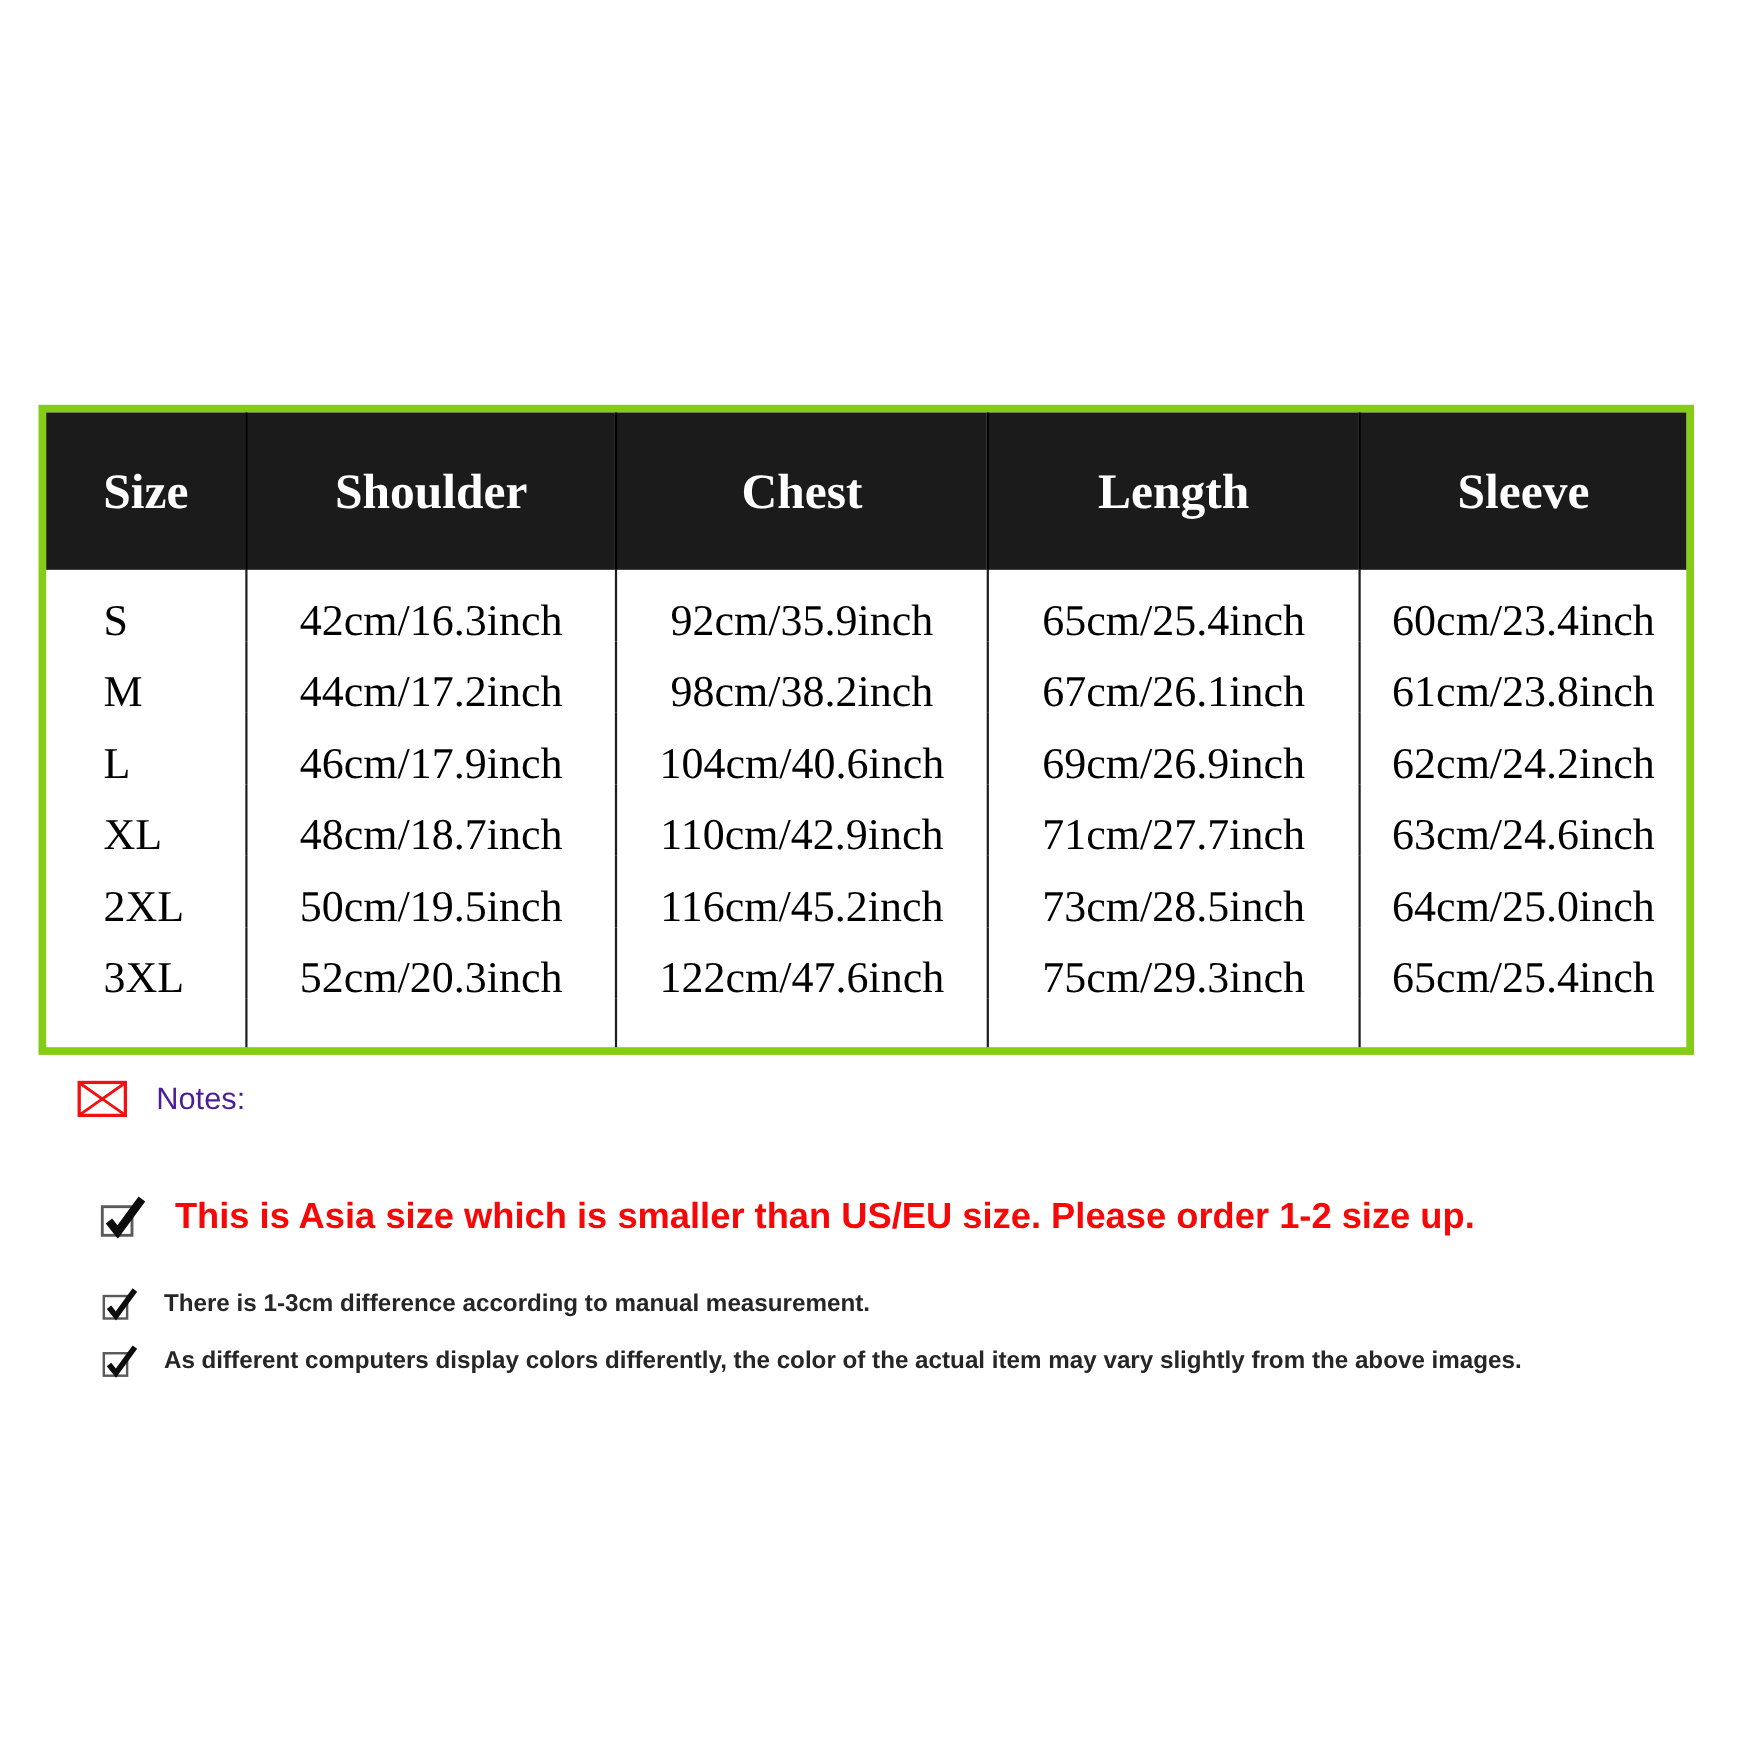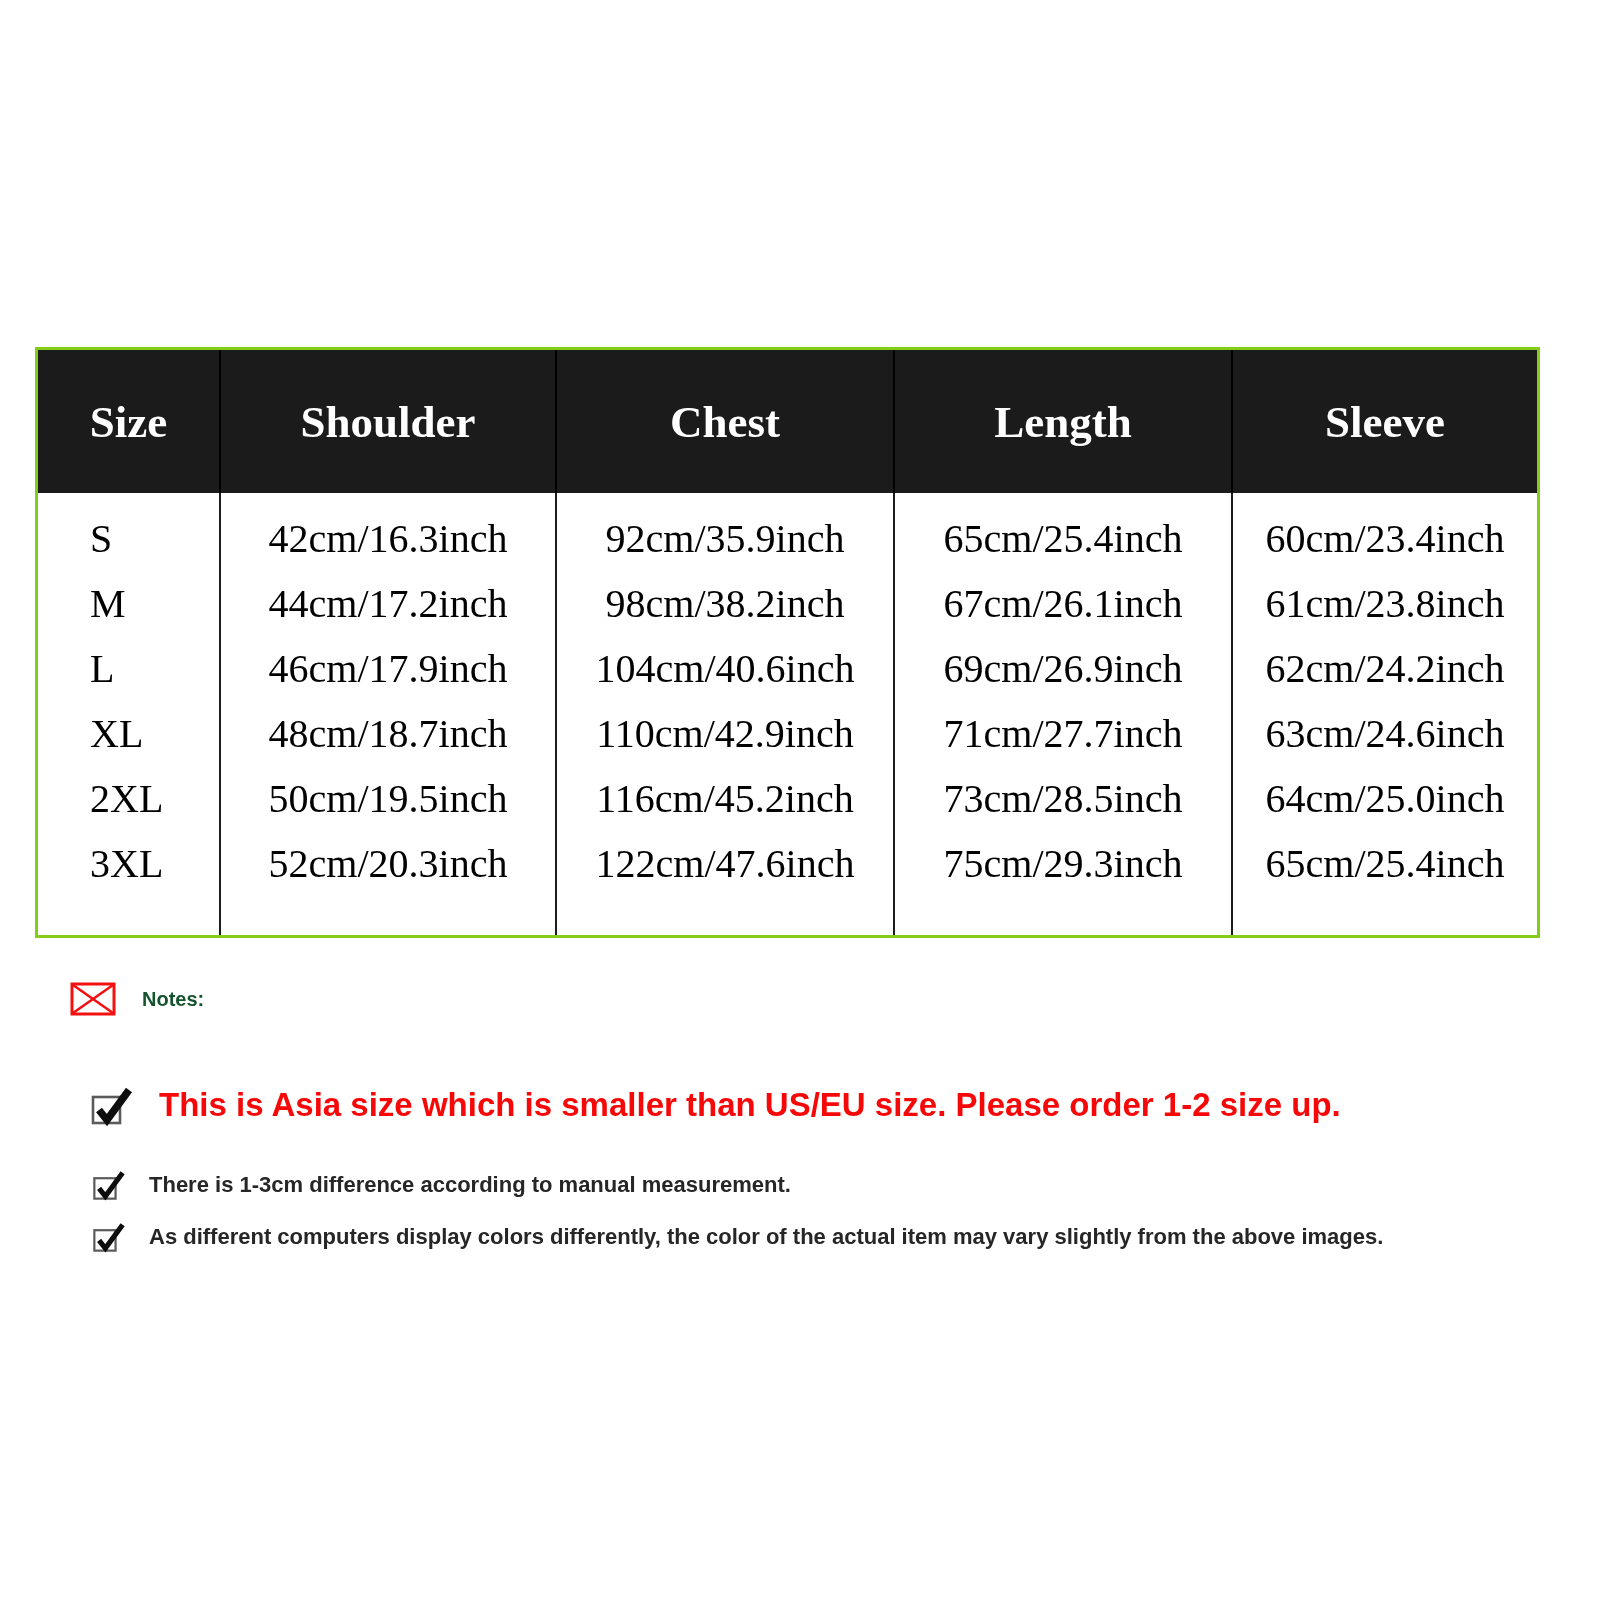--- a/index.html
+++ b/index.html
@@ -13,25 +13,25 @@
     height: 1600px;
     background: #ffffff;
     font-family: "Liberation Sans", sans-serif;
     overflow: hidden;
   }
 
   
   .size-table {
     position: absolute;
     left: 35px;
-    top: 347px;
+    top: 368px;
     width: 1505px;
     height: 591px;
     box-sizing: border-box;
-    border: 3px solid #84cc16;
+    border: 7px solid #84cc16;
     display: grid;
     grid-template-columns: 181px 336px 338px 338px 1fr;
     grid-template-rows: 143px repeat(6, 65px) 1fr;
     background: #ffffff;
   }
   .cell {
     display: flex;
     align-items: center;
     justify-content: center;
     box-sizing: border-box;
@@ -62,23 +62,23 @@
   
   .notes-header {
     position: absolute;
     left: 70px;
     top: 982px;
     display: flex;
     align-items: center;
     gap: 26px;
   }
   .notes-label {
-    font-size: 20px;
-    font-weight: bold;
-    color: #14532d;
+    font-size: 28px;
+    font-weight: normal;
+    color: #4c1d95;
   }
   .note-row {
     position: absolute;
     display: flex;
     align-items: center;
   }
   .note-red {
     left: 90px;
     top: 1084px;
     gap: 27px;

